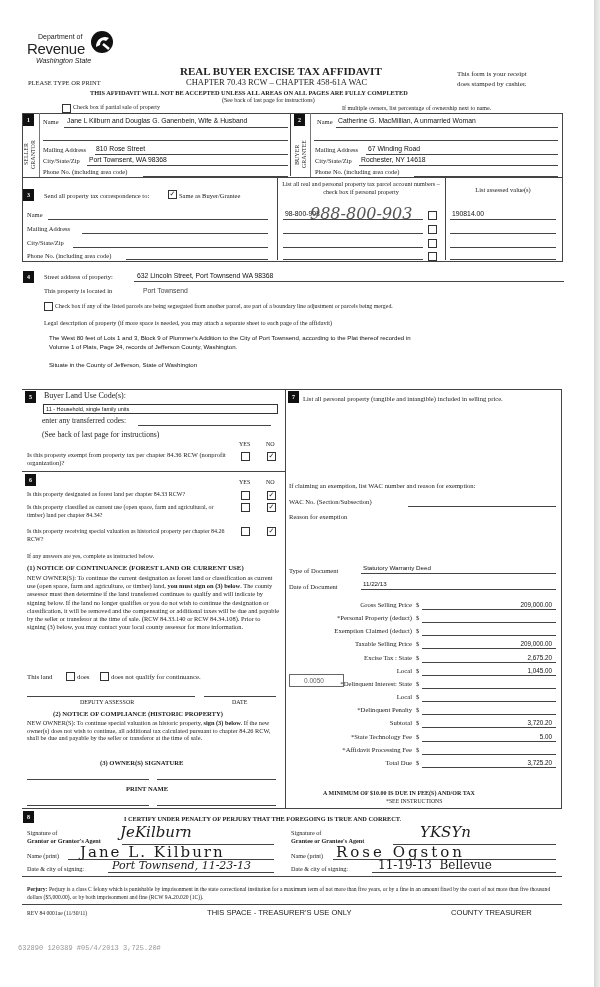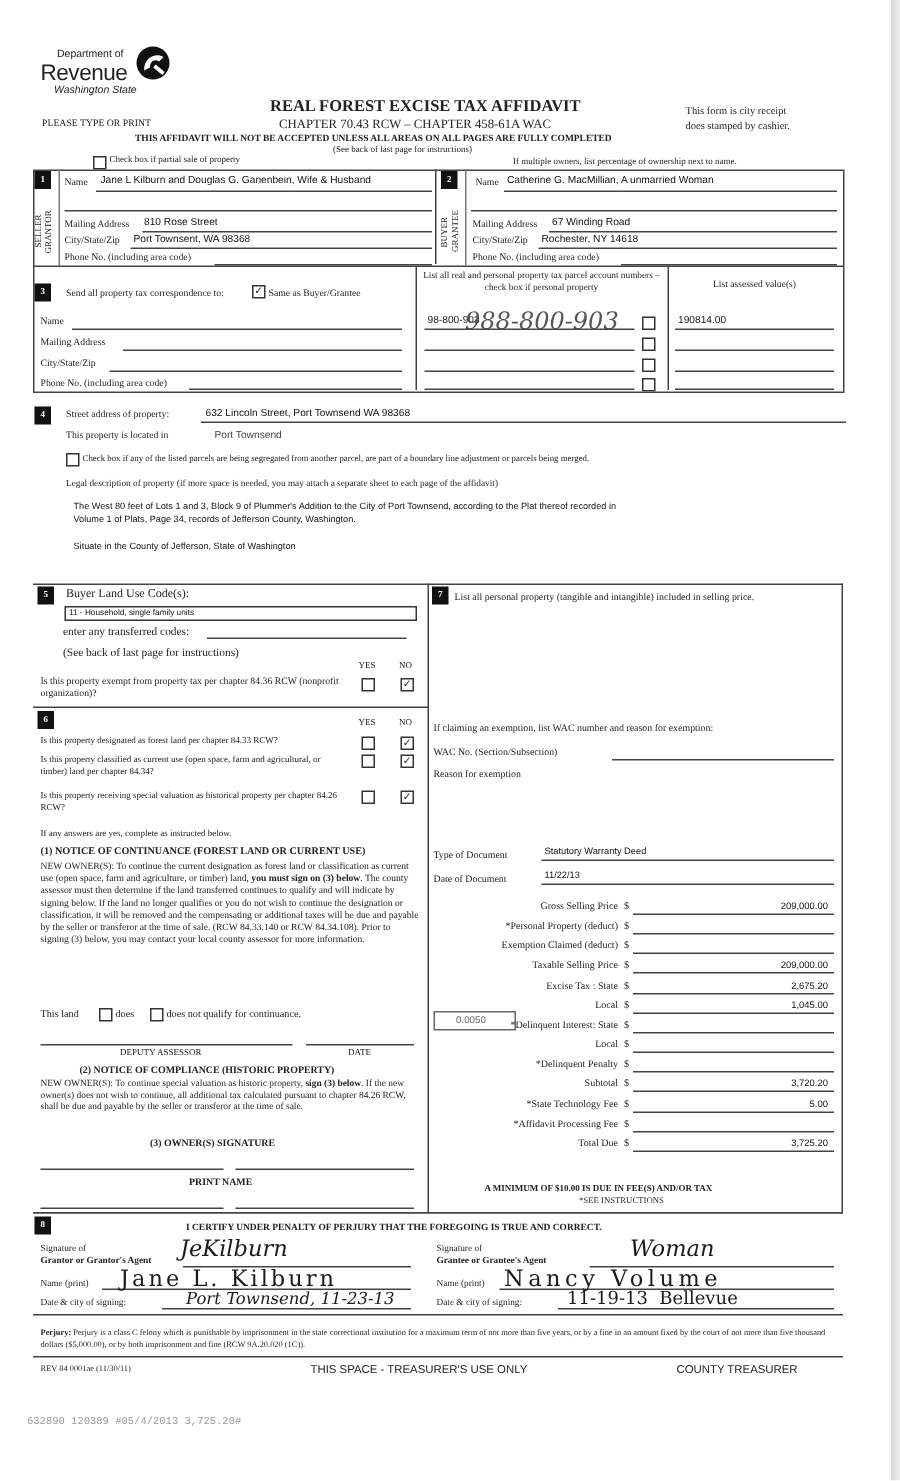--- a/index.html
+++ b/index.html
@@ -29,24 +29,24 @@
     <div class="abs sans" style="left:16px;top:5px;font-size:7px;">Department of</div>
     <div class="abs sans" style="left:5px;top:12px;font-size:15px;font-weight:normal;letter-spacing:-0.3px;">Revenue</div>
     <div class="abs sans" style="left:14px;top:29px;font-size:7px;font-style:italic;">Washington State</div>
     <svg class="abs" style="left:68px;top:2px;" width="24" height="24" viewBox="0 0 24 24">
       <circle cx="12" cy="12" r="11" fill="#111"></circle>
       <path d="M6 17 C6 8, 14 5, 19 8 L16 11 C13 9, 10 11, 10 15 Z" fill="#fff"></path>
       <path d="M13 14 L19 19" stroke="#fff" stroke-width="2.5"></path>
     </svg>
   </div>
 
-  <div class="abs" style="left:180px;top:65px;font-size:11px;font-weight:bold;">REAL FOREST EXCISE TAX AFFIDAVIT</div>
+  <div class="abs" style="left:180px;top:65px;font-size:11px;font-weight:bold;">REAL BUYER EXCISE TAX AFFIDAVIT</div>
   <div class="abs" style="left:28px;top:79px;font-size:6.5px;">PLEASE TYPE OR PRINT</div>
   <div class="abs" style="left:186px;top:77px;font-size:8.5px;">CHAPTER 70.43 RCW – CHAPTER 458-61A WAC</div>
-  <div class="abs" style="left:457px;top:70px;font-size:7px;">This form is city receipt</div>
+  <div class="abs" style="left:457px;top:70px;font-size:7px;">This form is your receipt</div>
   <div class="abs" style="left:457px;top:80px;font-size:7px;">does stamped by cashier.</div>
   <div class="abs" style="left:90px;top:89px;font-size:6.3px;font-weight:bold;">THIS AFFIDAVIT WILL NOT BE ACCEPTED UNLESS ALL AREAS ON ALL PAGES ARE FULLY COMPLETED</div>
   <div class="abs" style="left:222px;top:97px;font-size:6px;">(See back of last page for instructions)</div>
 
   <div class="cb" style="left:62px;top:104px;"></div>
   <div class="lbl" style="left:73px;top:104px;font-size:6px;">Check box if partial sale of property</div>
   <div class="lbl" style="left:342px;top:105px;font-size:6px;">If multiple owners, list percentage of ownership next to name.</div>
 </div>
 
 <div class="box" style="left:22px;top:113px;width:539px;height:147px;border-color:#444;"></div>
@@ -350,30 +350,30 @@
   <div class="lbl" style="left:27px;top:837px;font-size:6.2px;font-weight:bold;">Grantor or Grantor's Agent</div>
   <div class="uline" style="left:122px;top:844px;width:152px;"></div>
   <div class="hw" style="left:120px;top:823px;font-size:15px;font-style:italic;">JeKilburn</div>
 
   <div class="lbl" style="left:27px;top:852px;font-size:6.2px;">Name (print)</div>
   <div class="uline" style="left:68px;top:859px;width:206px;"></div>
   <div class="hw" style="left:80px;top:843px;font-size:15px;letter-spacing:2px;font-style:normal;">Jane L. Kilburn</div>
 
   <div class="lbl" style="left:27px;top:865px;font-size:6.2px;">Date &amp; city of signing:</div>
   <div class="uline" style="left:108px;top:872px;width:166px;"></div>
-  <div class="hw" style="left:124px;top:859px;font-size:11px;">Port Townsend, 11-23-13</div>
+  <div class="hw" style="left:112px;top:859px;font-size:11px;">Port Townsend, 11-23-13</div>
 
   <div class="lbl" style="left:291px;top:829px;font-size:6.2px;">Signature of</div>
   <div class="lbl" style="left:291px;top:837px;font-size:6.2px;font-weight:bold;">Grantee or Grantee's Agent</div>
   <div class="uline" style="left:393px;top:844px;width:163px;"></div>
-  <div class="hw" style="left:420px;top:823px;font-size:15px;">Woman</div>
+  <div class="hw" style="left:420px;top:823px;font-size:15px;">YKSYn</div>
 
   <div class="lbl" style="left:291px;top:852px;font-size:6.2px;">Name (print)</div>
   <div class="uline" style="left:333px;top:859px;width:223px;"></div>
-  <div class="hw" style="left:336px;top:843px;font-size:15px;letter-spacing:3px;font-style:normal;">Nancy Volume</div>
+  <div class="hw" style="left:336px;top:843px;font-size:15px;letter-spacing:3px;font-style:normal;">Rose Ogston</div>
 
   <div class="lbl" style="left:291px;top:865px;font-size:6.2px;">Date &amp; city of signing:</div>
   <div class="uline" style="left:372px;top:872px;width:184px;"></div>
   <div class="hw" style="left:378px;top:858px;font-size:12px;font-style:normal;white-space:pre;">11-19-13  Bellevue</div>
 </div>
 
 <div class="abs" style="left:22px;top:876px;width:540px;height:1px;background:#444;"></div>
 <div>
   <div class="para" style="left:27px;top:885px;width:535px;font-size:5.6px;line-height:8px;">
     <b>Perjury:</b><span> Perjury is a class C felony which is punishable by imprisonment in the state correctional institution for a maximum term of not more than five years, or by a fine in an amount fixed by the court of not more than five thousand dollars ($5,000.00), or by both imprisonment and fine (RCW 9A.20.020 (1C)).</span>

